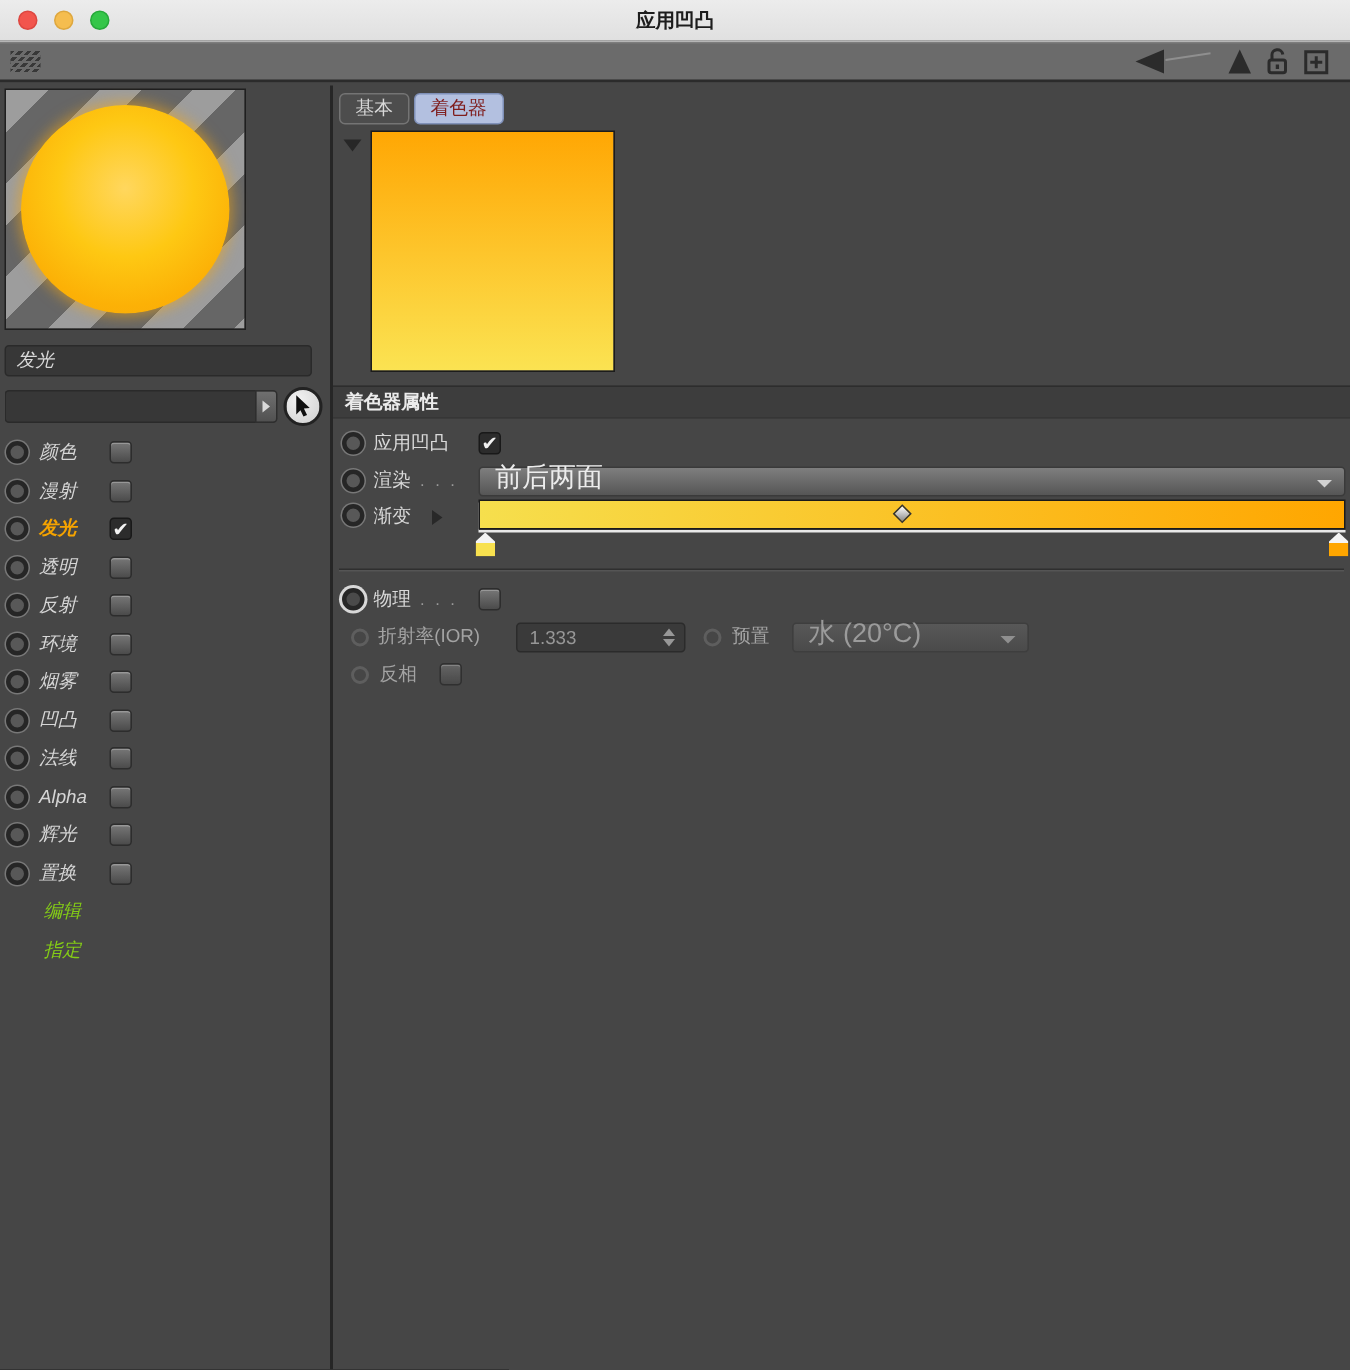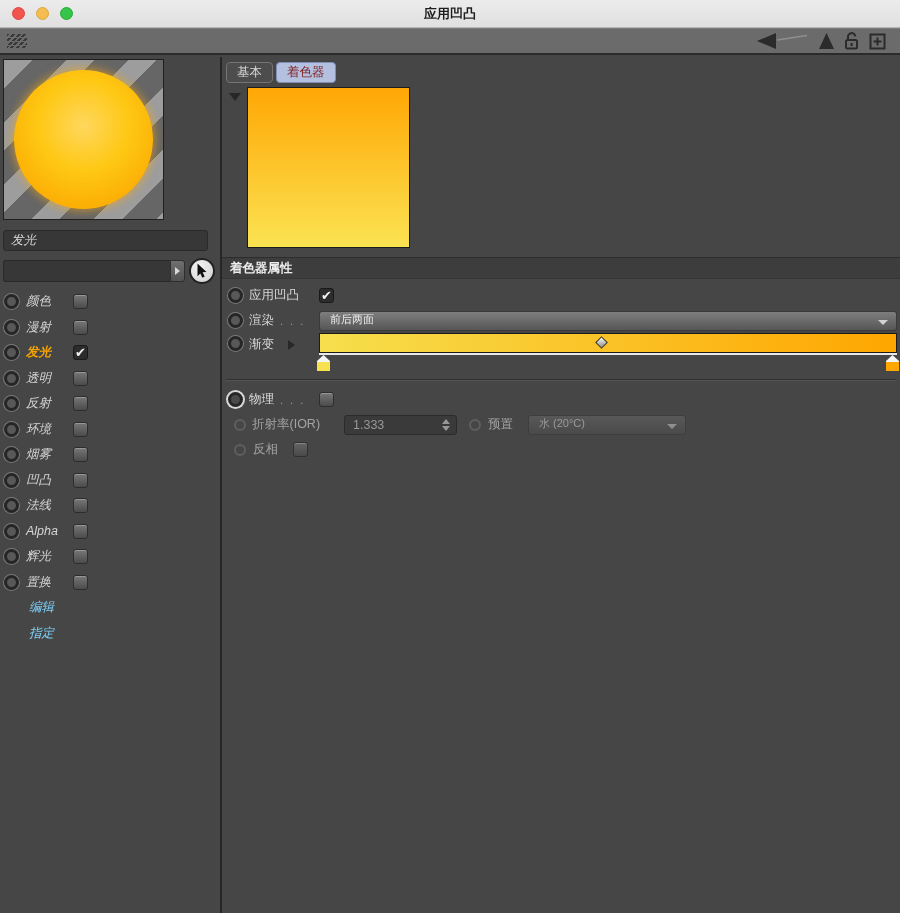--- a/index.html
+++ b/index.html
@@ -42,41 +42,41 @@
   .cursor-btn{margin-left:4px;width:26px;height:26px;border-radius:50%;background:radial-gradient(circle at 35% 30%,#f2f2f2,#cfcfcf);border:2px solid #222;display:flex;align-items:center;justify-content:center;}
 
   
   .chl{margin-top:5px;}
   .ch-row{display:flex;align-items:center;height:25.5px;padding-left:4px;}
   .radio{width:15px;height:15px;border-radius:50%;border:3px solid #262626;background:#585858;box-shadow:0 0 0 1px #787878;flex:none;}
   .ch-label{margin-left:7px;width:47px;font-size:12.5px;color:#d6d6d6;}
   .ch-label.active{color:#f5a300;font-weight:700;}
   .cbx{width:15px;height:15px;border-radius:3px;background:linear-gradient(#777,#4b4b4b);border:1px solid #2d2d2d;box-shadow:inset 0 1px 0 rgba(255,255,255,.25);flex:none;}
   .cbx.checked{background:#2c2c2c;border-color:#191919;box-shadow:none;color:#f2f2f2;font-size:13px;line-height:13px;text-align:center;font-weight:700;}
-  .extra-row{display:flex;align-items:center;height:25.5px;padding-left:29px;font-size:12.5px;color:#7dd3fc;}
+  .extra-row{display:flex;align-items:center;height:25.5px;padding-left:29px;font-size:12.5px;color:#84cc16;}
 
   
   .tabbar{height:28px;display:flex;align-items:center;gap:3px;padding-left:4px;padding-top:2px;}
   .tab{height:21px;padding:0 10px;border-radius:4px;font-size:12.5px;display:flex;align-items:center;}
   .tab.plain{background:#4d4d4d;border:1px solid #747474;color:#d8d8d8;}
   .tab.active{background:#b3c0e0;border:1px solid #7f90b8;color:#7f1d1d;}
 
   
   .shader-prev{display:flex;margin-top:2px;}
   .expander{width:0;height:0;border-left:6px solid transparent;border-right:6px solid transparent;border-top:8px solid #272727;margin:6px 6px 0 7px;}
   .grad-square{width:163px;height:161px;border:1px solid #1c1c1c;}
 
   
   .sec-header{margin-top:9px;height:22px;background:#3d3d3d;border-top:1px solid #2d2d2d;border-bottom:1px solid #363636;color:#ececec;font-size:12.5px;font-weight:700;line-height:21px;padding-left:8px;}
   .props{padding-top:4px;}
   .prow{display:flex;align-items:center;height:25px;padding-left:6px;}
   .plabel-area{width:70px;margin-left:6px;display:flex;align-items:center;font-size:12.5px;color:#d9d9d9;flex:none;}
   .dots{margin-left:6px;color:#9a9a9a;font-size:11px;letter-spacing:2px;}
   .tri-r{width:0;height:0;border-top:5px solid transparent;border-bottom:5px solid transparent;border-left:7px solid #282828;margin-left:14px;}
-  .dd{flex:1;height:20px;margin-right:3px;background:linear-gradient(#7e7e7e,#565656);border:1px solid #3a3a3a;border-radius:3px;display:flex;align-items:flex-start;color:#ececec;font-size:11px;padding-left:10px;position:relative;}
+  .dd{flex:1;height:20px;margin-right:3px;background:linear-gradient(#7e7e7e,#565656);border:1px solid #3a3a3a;border-radius:3px;display:flex;align-items:flex-end;color:#ececec;font-size:18px;padding-left:10px;position:relative;}
   .dd .arr{position:absolute;right:8px;top:8px;width:0;height:0;border-left:5px solid transparent;border-right:5px solid transparent;border-top:5px solid #d2d2d2;}
   .grad-col{flex:1;margin-right:3px;position:relative;}
   .grad-bar{height:20px;border:1px solid #1a1a1a;box-shadow:0 2px 0 0 #e9e9e9;position:relative;}
   .diamond{position:absolute;top:4px;width:9px;height:9px;transform:rotate(45deg);background:linear-gradient(135deg,#ffffff,#8a8a8a);border:1px solid #333;}
   .knots{position:relative;height:17px;margin-top:2px;}
   .knot{position:absolute;top:0;width:13px;height:16px;clip-path:polygon(50% 0,100% 38%,100% 100%,0 100%,0 38%);filter:drop-shadow(0 0 1px #1d1d1d);}
   .separator{margin:7px 4px 6px 4px;border-top:1px solid #2f2f2f;border-bottom:1px solid #555;height:0;}
   .radio.bright{box-shadow:0 0 0 2px #d8d8d8;background:#4a4a4a;}
   .radio.dim{width:12px;height:12px;border:2px solid #5e5e5e;background:transparent;box-shadow:none;}
   .dis-label{color:#a3a3a3;font-size:12.5px;}

